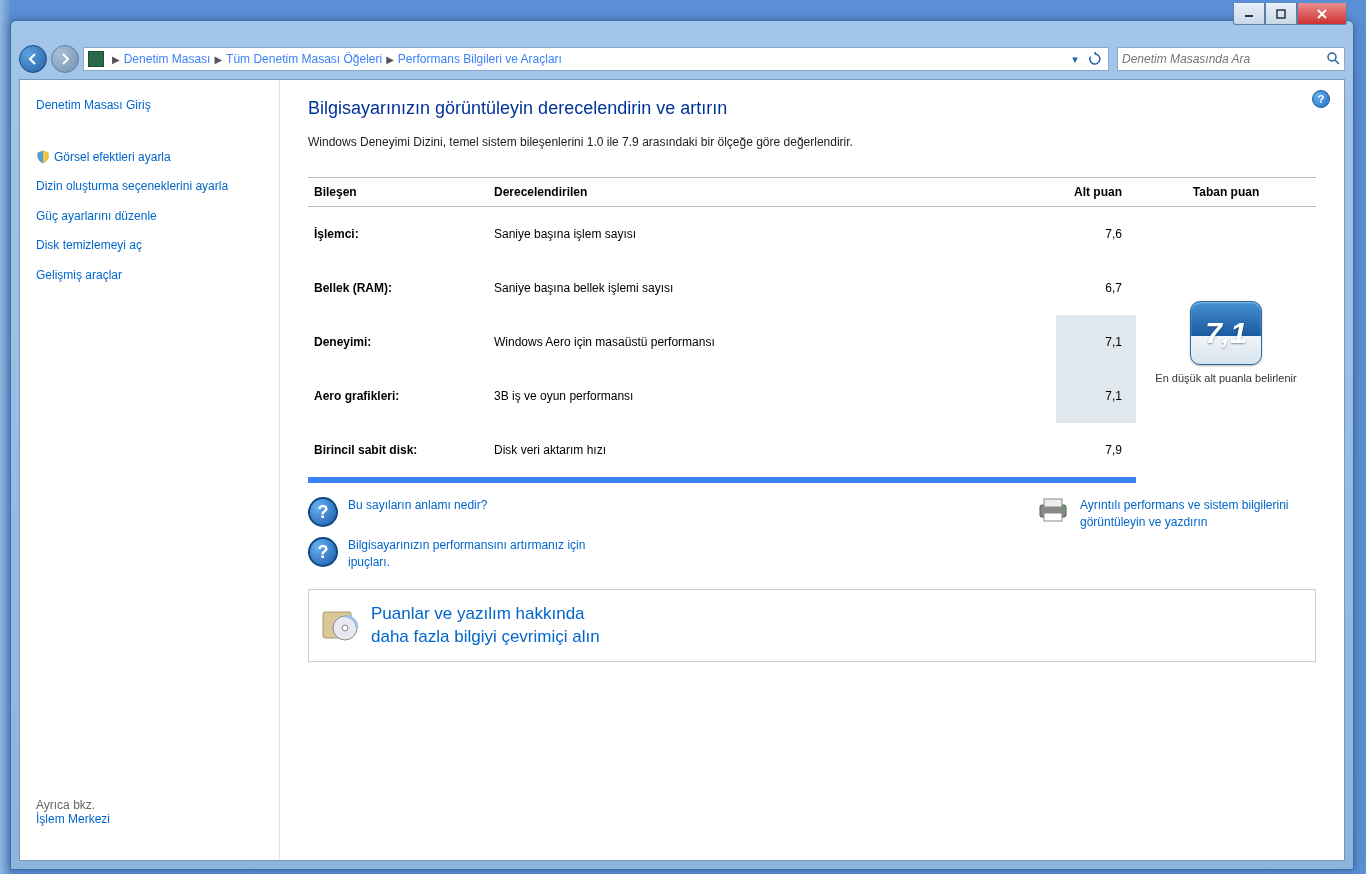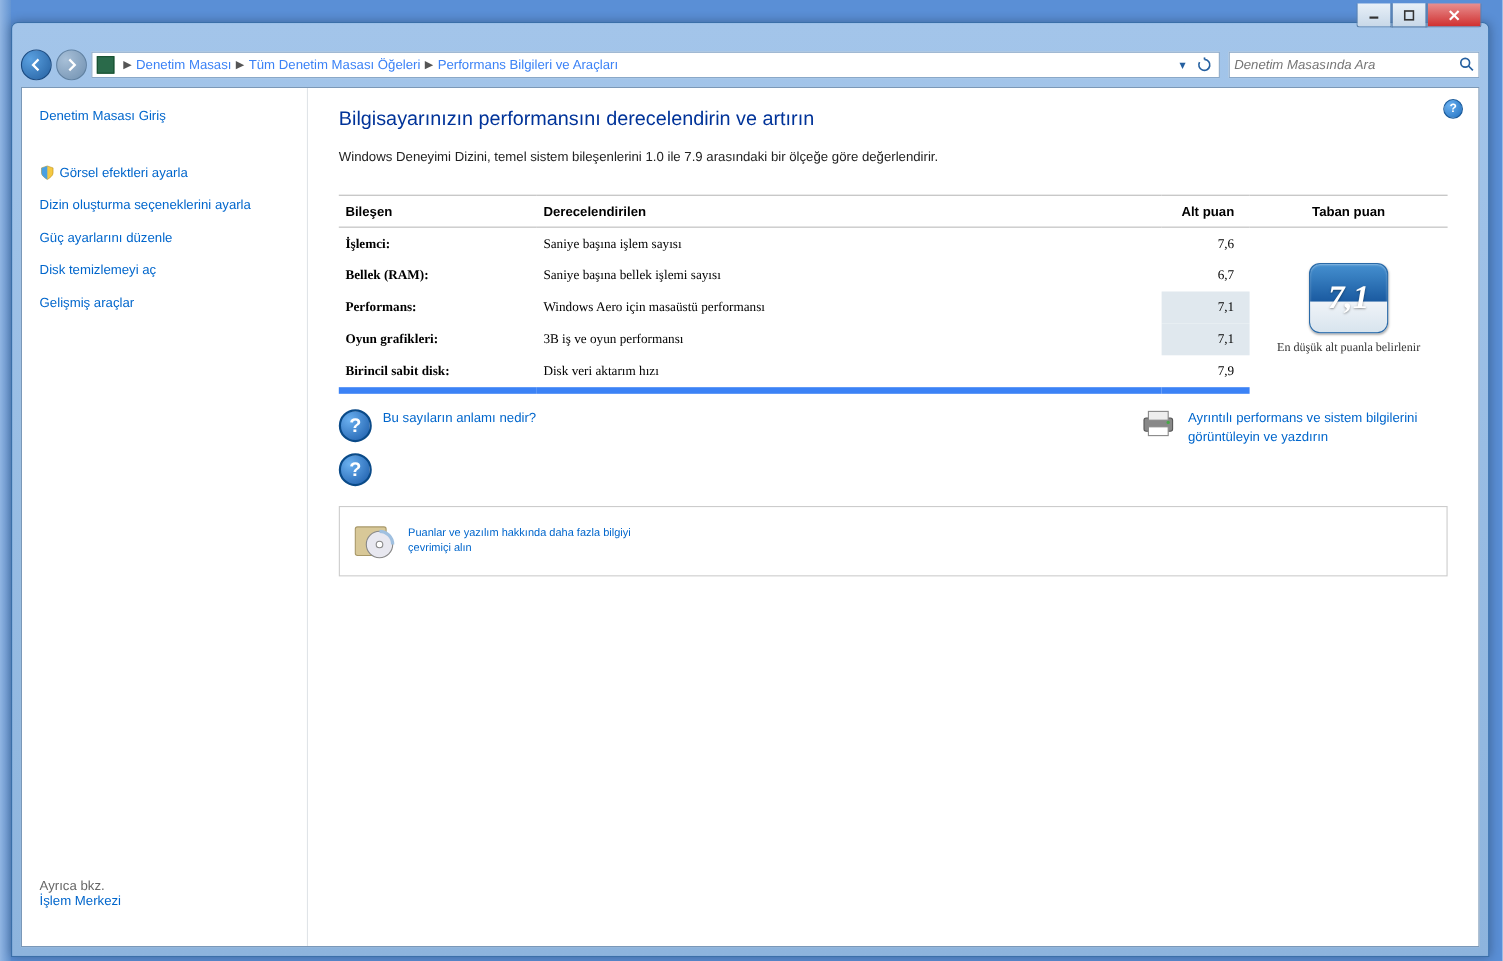--- a/index.html
+++ b/index.html
@@ -30,21 +30,21 @@
 .sidebar-item-row { display: flex; align-items: flex-start; gap: 4px; }
 .shield-sm { width: 14px; height: 14px; flex-shrink: 0; }
 .sidebar .spacer { flex: 1; }
 .see-also { color: #666; font-size: 12px; margin-bottom: 0; }
 .content { flex: 1; padding: 18px 28px; position: relative; }
 .help-btn { position: absolute; top: 10px; right: 14px; width: 18px; height: 18px; border-radius: 50%; background: radial-gradient(circle at 30% 30%, #6ab0f0, #2070c0); color: #fff; display: flex; align-items: center; justify-content: center; font-size: 11px; font-weight: bold; border: 1px solid #1a5a9a; }
 h1 { color: #003399; font-weight: normal; font-size: 18px; margin-bottom: 16px; }
 .description { font-size: 12px; margin-bottom: 28px; color: #222; }
 .score-table { width: 100%; border-collapse: collapse; }
 .score-table thead td { border-top: 1px solid #bbb; border-bottom: 1px solid #bbb; padding: 7px 6px; font-weight: bold; font-size: 12px; }
-.score-table tbody td { padding: 7px 6px; vertical-align: top; font-size: 12px; font-family: Liberation Serif, serif; }
+.score-table tbody td { padding: 20px 6px; vertical-align: top; font-size: 12px; }
 .score-table tbody tr:last-child td { border-bottom: 6px solid #3b82f6; }
 .comp-name { font-weight: bold; width: 180px; }
 .subscore { text-align: right; padding-right: 14px !important; width: 80px; }
 .subscore.hl { background: #e0e8ee; }
 .base-col { width: 180px; text-align: center; vertical-align: middle !important; }
 .base-score-box { display: flex; flex-direction: column; align-items: center; gap: 6px; }
 .big-score { width: 72px; height: 64px; border-radius: 10px; background: linear-gradient(to bottom, #4590d0 0%, #1a5aa0 55%, #f0f4f8 55%, #d8e4ee 100%); display: flex; align-items: center; justify-content: center; font-size: 30px; font-weight: bold; color: #fff; border: 1px solid #2a6aa8; box-shadow: inset 0 1px 2px rgba(255,255,255,0.4), 0 1px 2px rgba(0,0,0,0.3); text-shadow: 0 1px 2px rgba(0,0,0,0.4); font-style: italic; }
 .base-note { font-size: 11px; color: #333; text-align: center; line-height: 1.3; }
 .links-row { display: flex; justify-content: space-between; margin-top: 14px; gap: 20px; }
 .link-group { display: flex; flex-direction: column; gap: 10px; }
@@ -138,21 +138,21 @@
       <a href="#">Güç ayarlarını düzenle</a>
       <a href="#">Disk temizlemeyi aç</a>
       <a href="#">Gelişmiş araçlar</a>
       <div class="spacer"></div>
       <div class="see-also">Ayrıca bkz.</div>
       <a href="#">İşlem Merkezi</a>
     </div>
 
     <div class="content">
       <div class="help-btn">?</div>
-      <h1>Bilgisayarınızın performansını derecelendirin ve artırın</h1>
+      <h1>Bilgisayarınızın görüntüleyin derecelendirin ve artırın</h1>
       <p class="description">Windows Deneyimi Dizini, temel sistem bileşenlerini 1.0 ile 7.9 arasındaki bir ölçeğe göre değerlendirir.</p>
 
       <table class="score-table">
         <thead>
           <tr>
             <td>Bileşen</td>
             <td>Derecelendirilen</td>
             <td class="subscore">Alt puan</td>
             <td class="base-col">Taban puan</td>
           </tr>
@@ -168,63 +168,64 @@
                   <div class="base-note">En düşük alt puanla belirlenir</div>
                 </div>
               </td>
             </tr>
             <tr>
               <td class="comp-name">Bellek (RAM):</td>
               <td style="max-width: 240px;">Saniye başına bellek işlemi sayısı</td>
               <td class="subscore">6,7</td>
             </tr>
             <tr>
-              <td class="comp-name">Performans:</td>
+              <td class="comp-name">Deneyimi:</td>
               <td style="max-width: 240px;">Windows Aero için masaüstü performansı</td>
               <td class="subscore hl">7,1</td>
             </tr>
             <tr>
-              <td class="comp-name">Oyun grafikleri:</td>
+              <td class="comp-name">Aero grafikleri:</td>
               <td style="max-width: 240px;">3B iş ve oyun performansı</td>
               <td class="subscore hl">7,1</td>
             </tr>
             <tr>
               <td class="comp-name">Birincil sabit disk:</td>
               <td style="max-width: 240px;">Disk veri aktarım hızı</td>
               <td class="subscore">7,9</td>
             </tr>
           </tbody>
       </table>
 
       <div class="links-row">
         <div class="link-group">
           <div class="link-item">
             <div class="qmark-icon">?</div>
             <a href="#">Bu sayıların anlamı nedir?</a>
           </div>
           <div class="link-item">
             <div class="qmark-icon">?</div>
+            <a href="#">Bilgisayarınızın performansını artırmanız için ipuçları.</a>
           </div>
         </div>
         <div class="link-item">
           <svg class="printer-icon" viewBox="0 0 34 26">
               <rect x="4" y="8" width="26" height="12" rx="2" fill="#888" stroke="#555"></rect>
               <rect x="8" y="2" width="18" height="8" fill="#eee" stroke="#888"></rect>
               <rect x="8" y="16" width="18" height="8" fill="#fff" stroke="#888"></rect>
               <circle cx="26" cy="12" r="1.5" fill="#4a4"></circle>
             </svg>
           <a href="#">Ayrıntılı performans ve sistem bilgilerini görüntüleyin ve yazdırın</a>
         </div>
       </div>
 
       <div class="online-box">
         <svg class="disc-icon" viewBox="0 0 38 38">
             <rect x="2" y="6" width="28" height="26" rx="2" fill="#d8c898" stroke="#a89868"></rect>
             <circle cx="24" cy="22" r="12" fill="#e8e8f0" stroke="#888"></circle>
             <circle cx="24" cy="22" r="3" fill="#fff" stroke="#888"></circle>
             <path d="M24 10 A12 12 0 0 1 36 22" fill="none" stroke="#a0c0e0" stroke-width="3"></path>
           </svg>
-        <a href="#" style="color:#0066cc;text-decoration:none;font-size:10px;max-width:240px;display:block;line-height:1.4;">Puanlar ve yazılım hakkında daha fazla bilgiyi çevrimiçi alın</a>
+        <a href="#" style="color:#0066cc;text-decoration:none;font-size:17px;max-width:240px;display:block;line-height:1.4;">Puanlar ve yazılım hakkında daha fazla bilgiyi çevrimiçi alın</a>
       </div>
 
     </div>
   </div>
 </div>
 
 </body></html>

